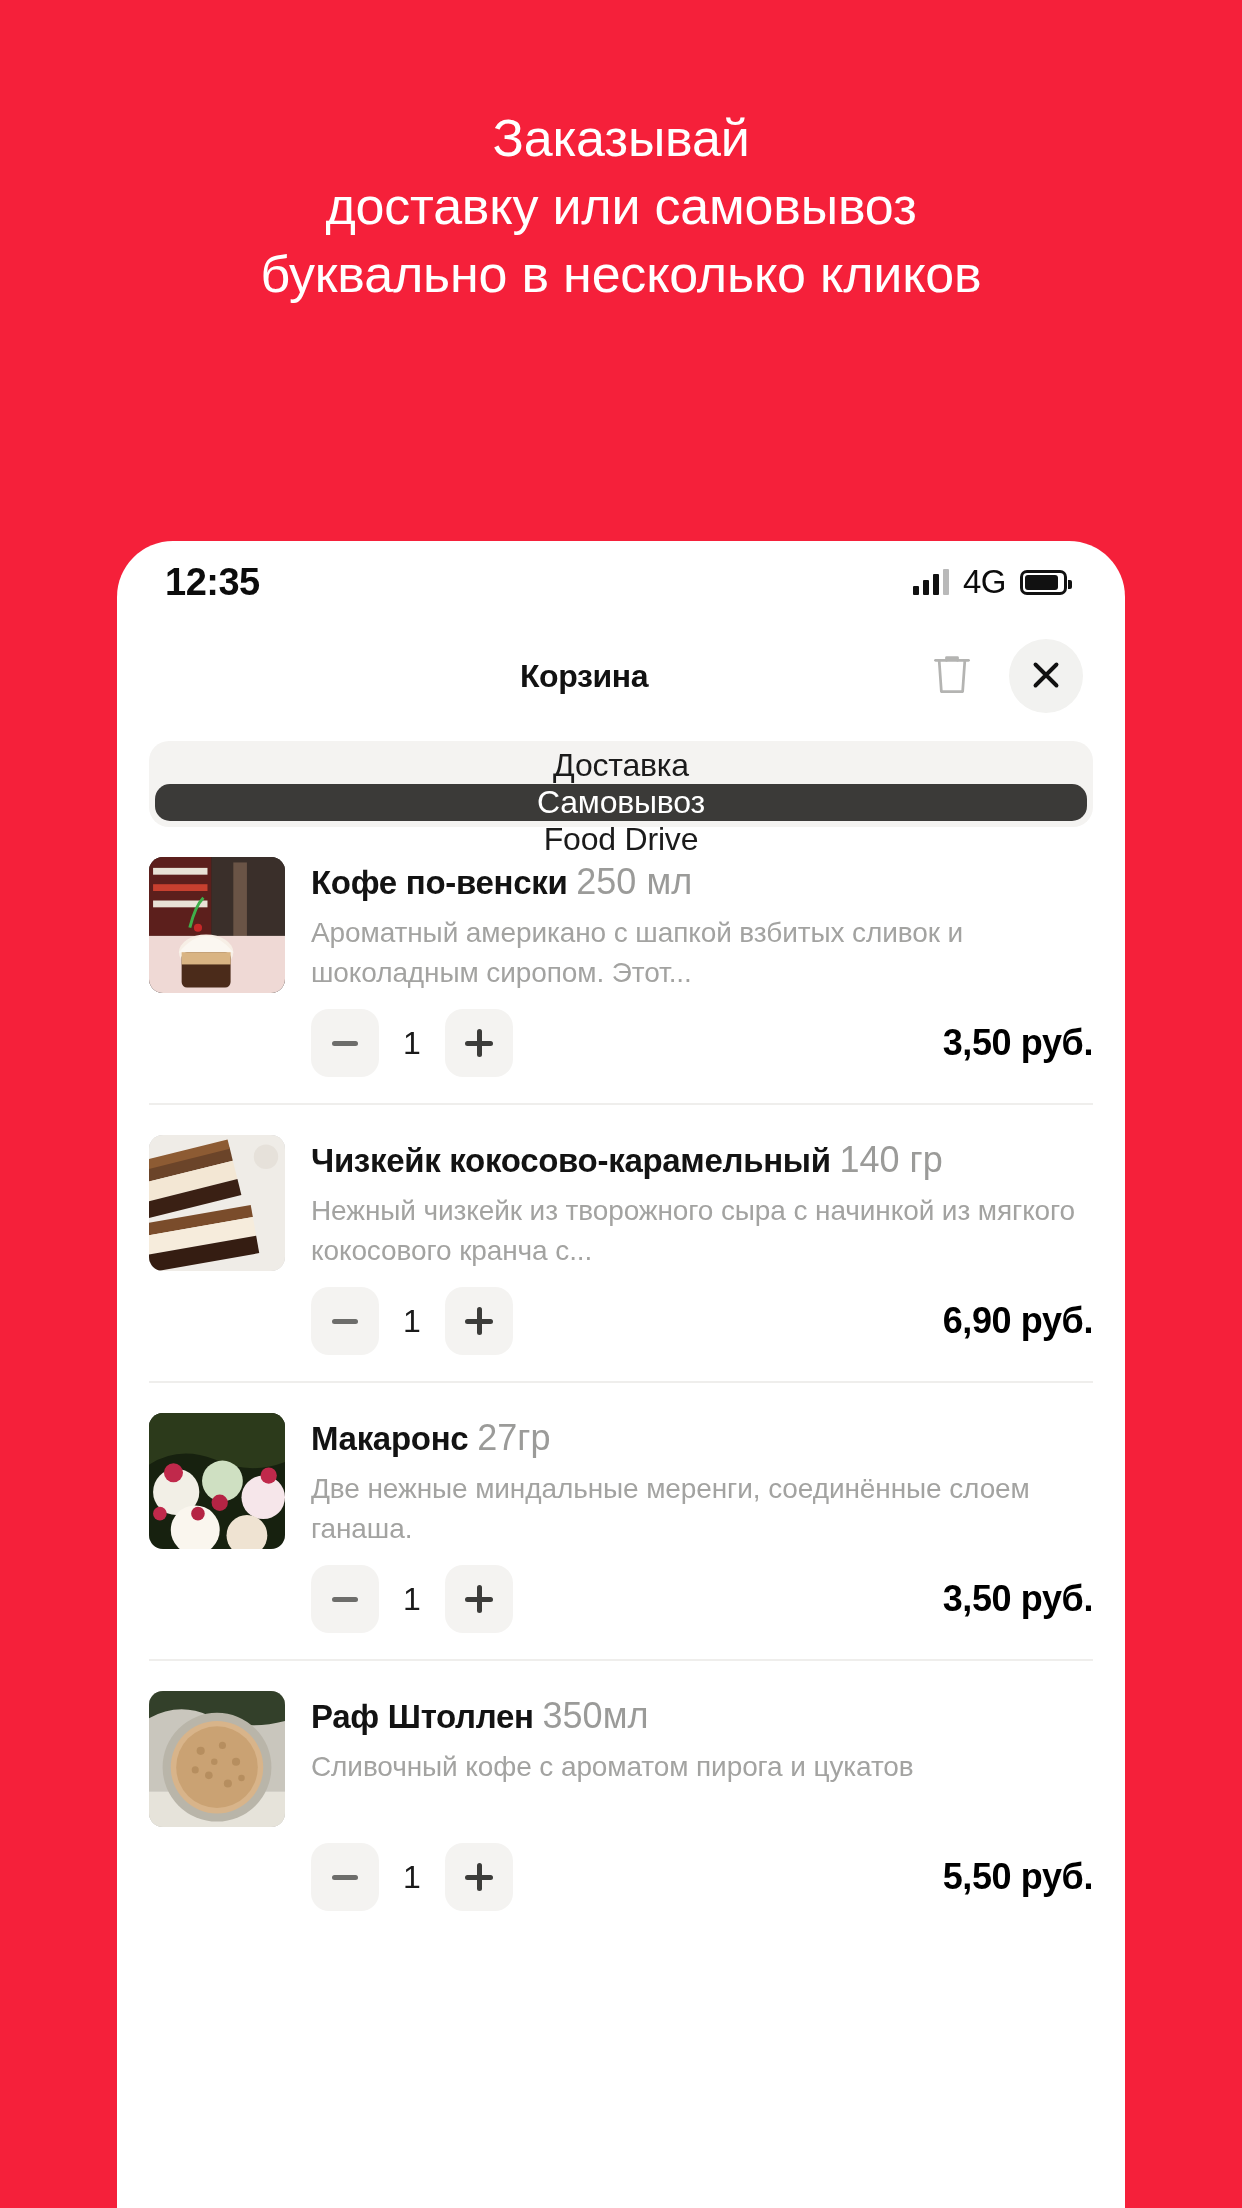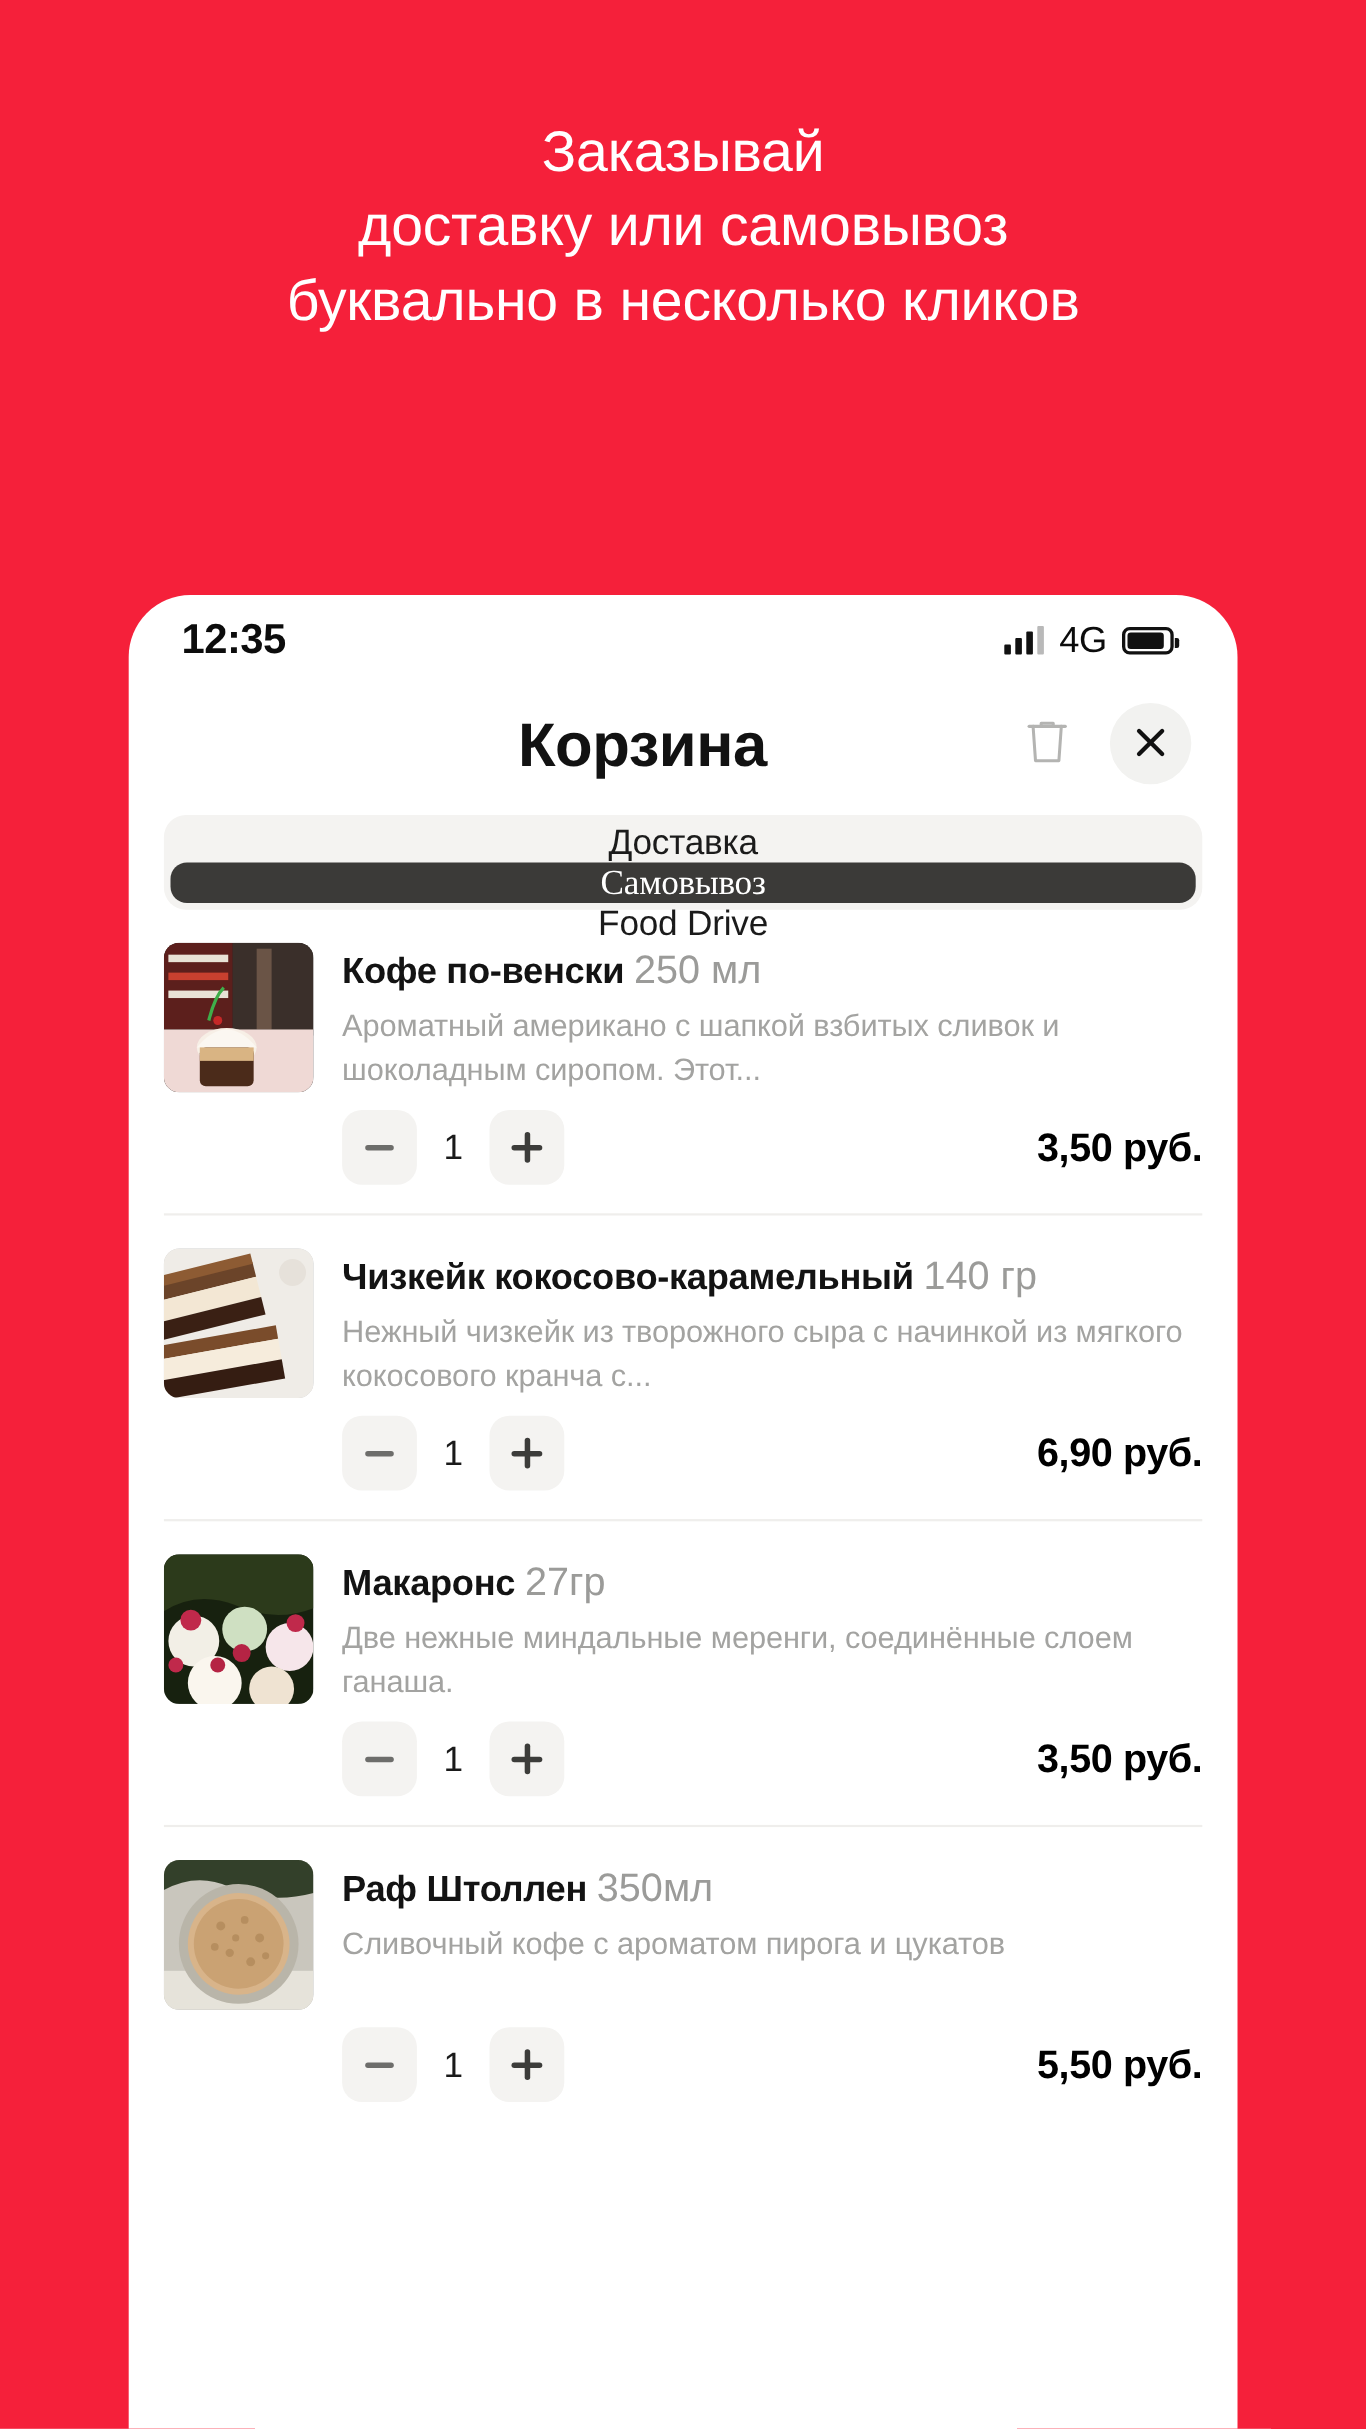--- a/index.html
+++ b/index.html
@@ -92,21 +92,21 @@
   .appbar {
     height:106px;
     display:flex;
     align-items:center;
     padding:0 42px 0 0;
     position:relative;
   }
   .appbar-title {
     flex:1;
     text-align:center;
-    font-size:56px;
+    font-size:32px;
     font-weight:700;
     color:#121212;
     letter-spacing:-0.4px;
     padding-left:130px;
   }
   .appbar-actions { display:flex; align-items:center; gap:26px; }
   .trash-btn {
     width:62px; height:62px;
     display:flex; align-items:center; justify-content:center;
     background:transparent; border:none; cursor:pointer;
@@ -134,21 +134,20 @@
     display:flex; align-items:center; justify-content:center;
     font-size:32px;
     color:#1b1b1b;
     border-radius:15px;
     cursor:pointer;
     letter-spacing:-0.2px;
   }
   .seg-item.active {
     background:#3B3A38;
     color:#ffffff;
-    font-family:Liberation Serif, serif;
   }
 
   
   .cart-list { padding:0 32px; }
   .cart-row {
     padding:30px 0 26px 0;
     border-bottom:2px solid #EFEEEC;
   }
   .cart-row:last-child { border-bottom:none; }
   .row-top { display:flex; gap:26px; }

